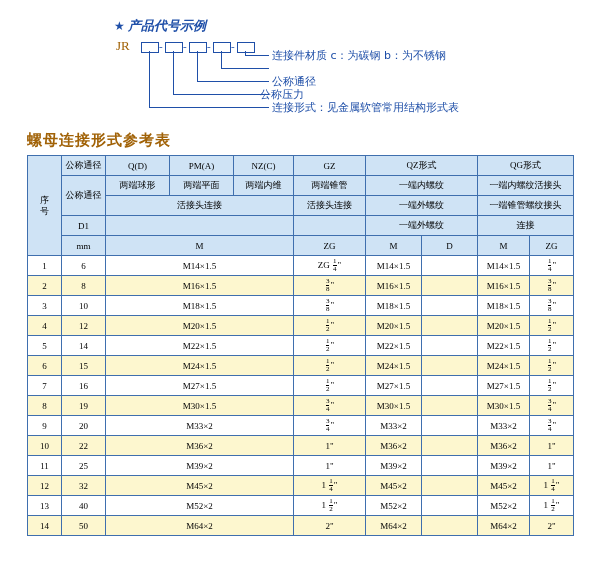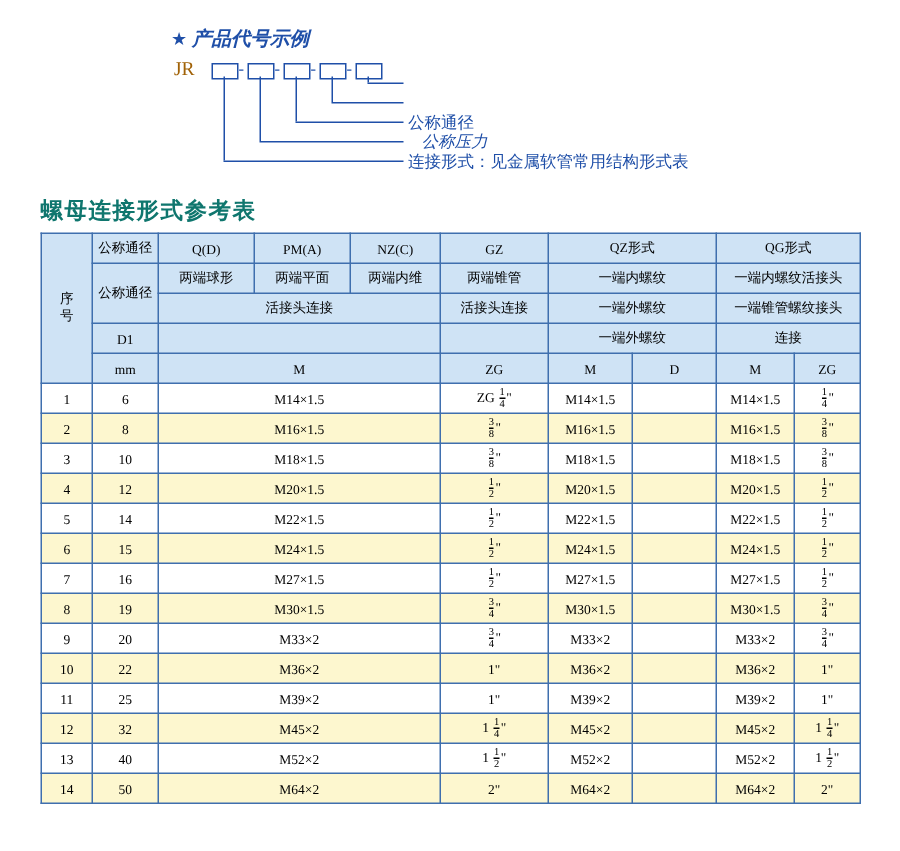--- a/index.html
+++ b/index.html
@@ -54,21 +54,21 @@
   .dlabel{
     position:absolute;
     font-size:11px;color:#1f4fa8;
     font-family:"DejaVu Sans","Liberation Sans",sans-serif;
     white-space:nowrap;
     line-height:11px;
   }
   
   .tbl-title{
     position:absolute;left:27px;top:131px;
-    font-size:15px;font-weight:bold;color:#0f766e;
+    font-size:15px;font-weight:bold;color:#a16207;
     font-family:"DejaVu Sans","Liberation Sans",sans-serif;
     letter-spacing:1px;
   }
   
   .tbl-wrap{
     position:absolute;left:27px;top:155px;
     width:546px;
   }
   table.main{
     border-collapse:collapse;
@@ -132,22 +132,23 @@
 
   <div class="vline" style="left:197px;top:51px;height:30px;"></div>
   <div class="hline" style="left:197px;top:81px;width:72px;"></div>
 
   <div class="vline" style="left:173px;top:51px;height:43px;"></div>
   <div class="hline" style="left:173px;top:94px;width:96px;"></div>
 
   <div class="vline" style="left:149px;top:51px;height:56px;"></div>
   <div class="hline" style="left:149px;top:107px;width:120px;"></div>
 
+  <div class="dlabel" style="left:272px;top:50px;">连接件材质  c：为碳钢  b：为不锈钢</div>
   <div class="dlabel" style="left:272px;top:76px;">公称通径</div>
-  <div class="dlabel" style="left:281px;top:89px;font-style:italic;">公称压力</div>
+  <div class="dlabel" style="left:260px;top:89px;">公称压力</div>
   <div class="dlabel" style="left:272px;top:102px;">连接形式：见金属软管常用结构形式表</div>
 </div>
 
 <div class="tbl-title">螺母连接形式参考表</div>
 
 <div class="tbl-wrap">
   <table class="main">
     <colgroup>
       <col style="width:34px">
         <col style="width:44px">

